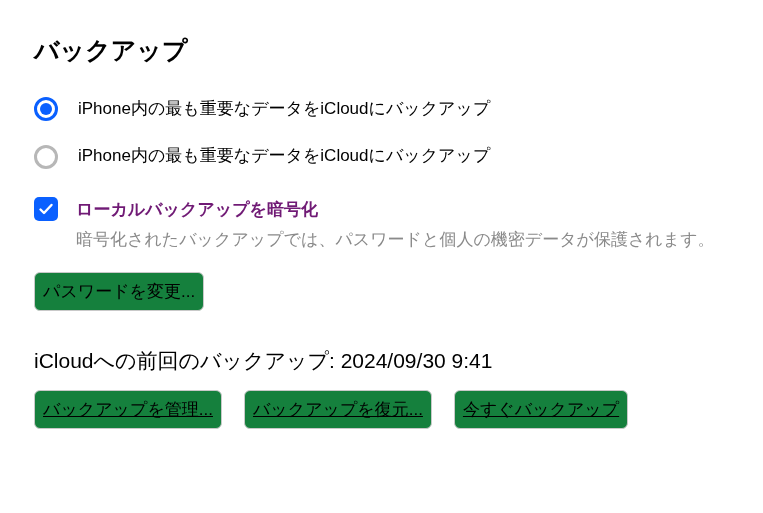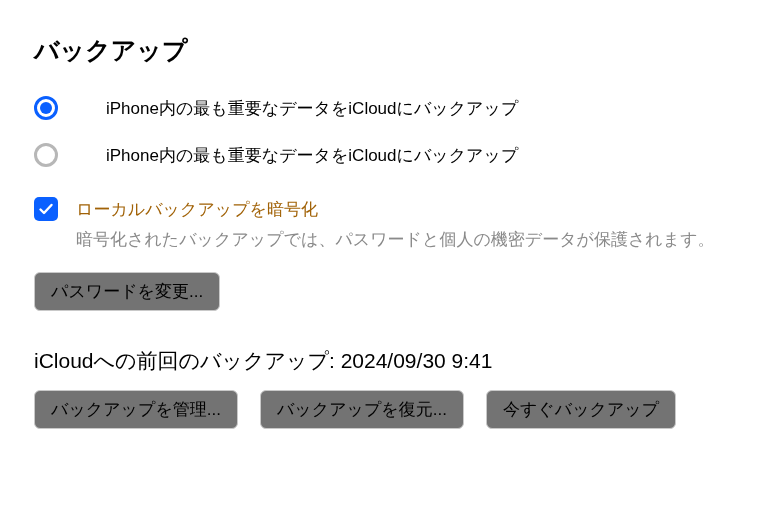--- a/index.html
+++ b/index.html
@@ -17,24 +17,23 @@
       font-size: 17px;
       line-height: 1.5;
     }
     .section-title {
       font-weight: 700;
       font-size: 25px;
       margin-bottom: 26px;
     }
     .radio-row {
       display: flex;
-      align-items: flex-start;
+      align-items: flex-end;
       margin-bottom: 22px;
       cursor: pointer;
-      gap: 28px;
     }
     .radio {
       width: 24px;
       height: 24px;
       border-radius: 50%;
       margin-right: 20px;
       flex-shrink: 0;
       position: relative;
     }
     .radio.selected {
@@ -75,51 +74,53 @@
     }
     .checkbox svg {
       width: 16px;
       height: 16px;
     }
     .checkbox-content {
       flex: 1;
     }
     .checkbox-label {
       font-size: 17px;
-      color: #a16207;
+      color: #701a75;
+      font-weight: bold;
     }
     .checkbox-desc {
       color: #8a8a8a;
       font-size: 17px;
       margin-top: 6px;
       font-family: Liberation Mono, monospace;
     }
     .btn {
       display: inline-block;
-      background: #737373;
+      background: #15803d;
       border: 1px solid #c9c9c9;
       border-radius: 6px;
-      padding: 7px 16px;
+      padding: 7px 8px;
       font-size: 17px;
       color: #000;
       cursor: pointer;
       font-family: inherit;
     }
     .change-pw-row {
       margin-top: 18px;
       margin-bottom: 34px;
     }
     .last-backup {
       font-size: 21px;
       color: #000;
       margin-bottom: 14px;
     }
     .button-row {
       display: flex;
       gap: 22px;
+      text-decoration: underline;
     }
   </style>
 </head>
 <body>
 
 <div class="section-title">バックアップ</div>
 
 <div class="radio-row">
   <div class="radio selected"></div>
   <span>iPhone内の最も重要なデータをiCloudにバックアップ</span>

